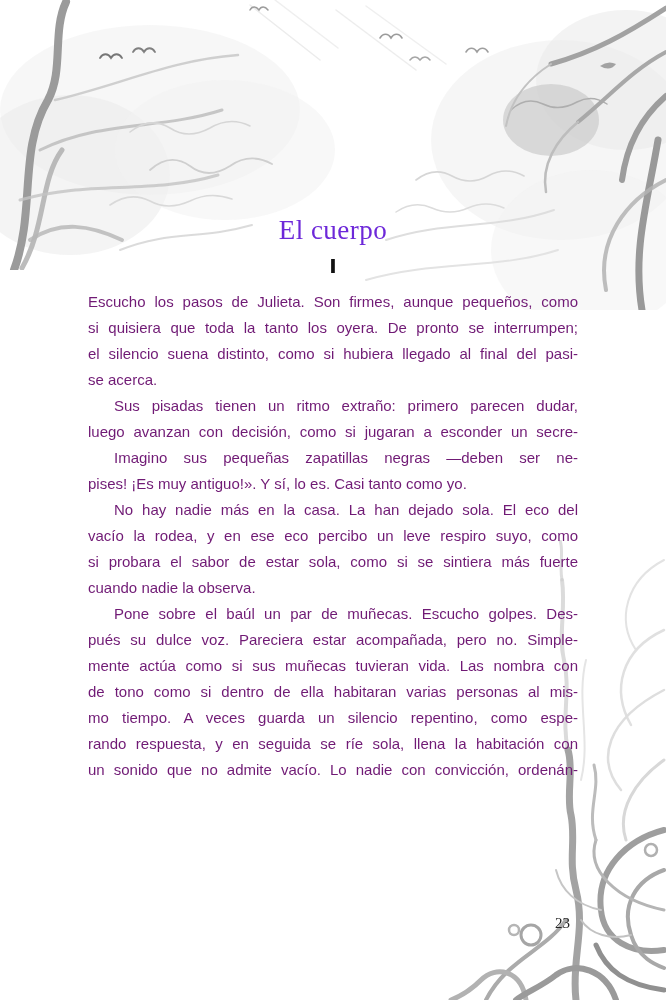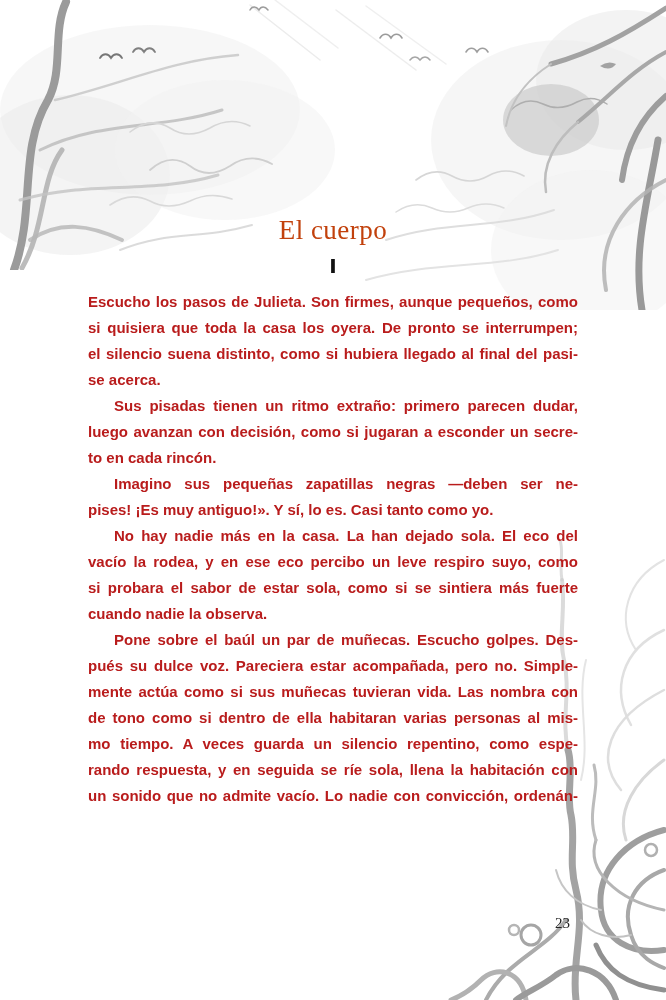--- a/index.html
+++ b/index.html
@@ -13,34 +13,33 @@
   .deco{position:absolute;pointer-events:none;}
   .deco-top-left{left:0;top:0;}
   .deco-top-right{right:0;top:0;}
   .deco-bottom-right{right:0;bottom:0;}
   .title{
     position:absolute;top:197px;left:0;width:666px;
     text-align:center;
     font-family:"Liberation Serif",serif;
     font-size:27px;font-weight:500;
     letter-spacing:0.5px;
-    color:#c2410c;
+    color:#6d28d9;
   }
   .numeral{
     position:absolute;top:254px;left:0;width:666px;
     text-align:center;
     font-family:"DejaVu Sans","Liberation Sans",sans-serif;
     font-size:20px;font-weight:800;
     color:#111111;
   }
   .body-text{
     position:absolute;top:289px;left:88px;width:490px;
     font-size:15px;line-height:26px;
-    color:#b91c1c;
-    font-weight:bold;
+    color:#701a75;
   }
   .para{margin:0;padding:0;}
   .line{
     display:block;
     text-align:justify;
     text-align-last:justify;
   }
   .line.last{text-align-last:left;}
   .line.indent{padding-left:26px;}
   .page-number{
@@ -131,28 +130,27 @@
     </g>
   </svg>
 
   <h1 class="title">El cuerpo</h1>
 
   <div class="numeral">I</div>
 
   <div class="body-text">
       <div class="para">
         <div class="line">Escucho los pasos de Julieta. Son firmes, aunque pequeños, como</div>
-        <div class="line">si quisiera que toda la casa los oyera. De pronto se interrumpen;</div>
+        <div class="line">si quisiera que toda la tanto los oyera. De pronto se interrumpen;</div>
         <div class="line">el silencio suena distinto, como si hubiera llegado al final del pasi-</div>
         <div class="line last">se acerca.</div>
       </div>
       <div class="para">
         <div class="line indent">Sus pisadas tienen un ritmo extraño: primero parecen dudar,</div>
         <div class="line">luego avanzan con decisión, como si jugaran a esconder un secre-</div>
-        <div class="line last">to en cada rincón.</div>
       </div>
       <div class="para">
         <div class="line indent">Imagino sus pequeñas zapatillas negras —deben ser ne-</div>
         <div class="line last">pises! ¡Es muy antiguo!». Y sí, lo es. Casi tanto como yo.</div>
       </div>
       <div class="para">
         <div class="line indent">No hay nadie más en la casa. La han dejado sola. El eco del</div>
         <div class="line">vacío la rodea, y en ese eco percibo un leve respiro suyo, como</div>
         <div class="line">si probara el sabor de estar sola, como si se sintiera más fuerte</div>
         <div class="line last">cuando nadie la observa.</div>

